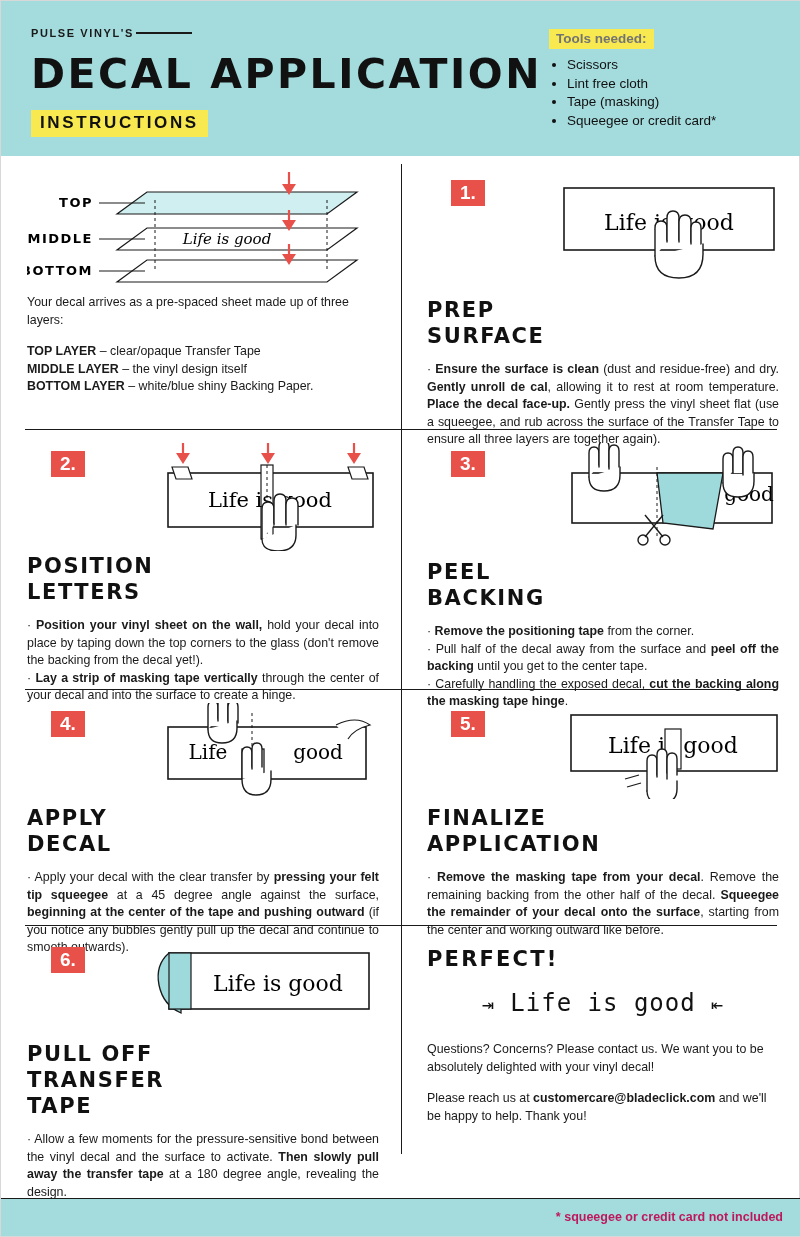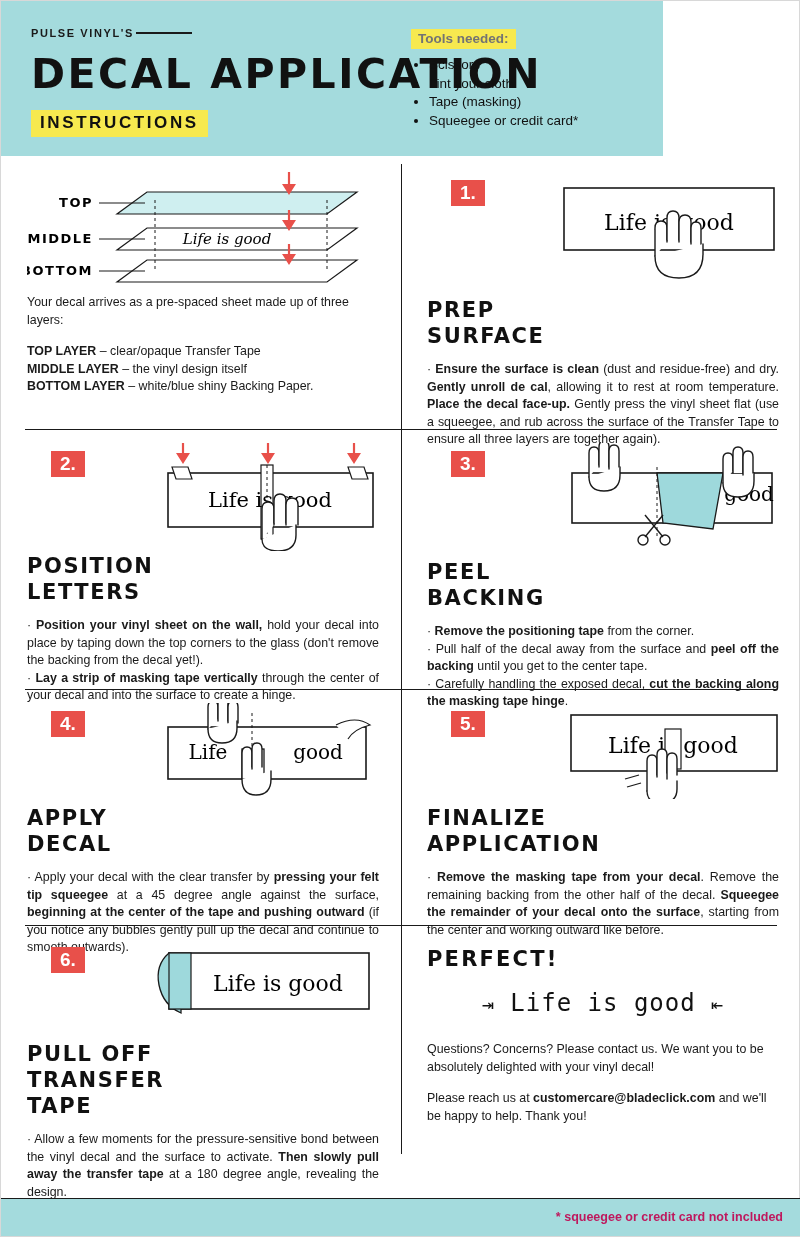--- a/index.html
+++ b/index.html
@@ -18,21 +18,21 @@
     width: 800px; height: 1237px;
     position: relative;
     background: #ffffff;
     border: 1px solid #d8d8d8;
   }
 
   
   .header {
     position: absolute;
     left: 0; top: 0;
-    width: 662px; height: 155px;
+    width: 800px; height: 155px;
     background: #a4dbdd;
     padding: 22px 26px 0 30px;
   }
   .brand {
     font-size: 11px;
     letter-spacing: 1.6px;
     font-weight: bold;
     color: #1a1a1a;
     display: inline-block;
   }
@@ -191,21 +191,21 @@
     </div>
     <div class="main-title">DECAL APPLICATION</div>
     <div class="subtitle-wrap">
       <span class="subtitle">INSTRUCTIONS</span>
     </div>
 
     <div class="tools">
       <span class="tools-title">Tools needed:</span>
       <ul>
         <li>Scissors</li>
-        <li>Lint your cloth</li>
+        <li>Lint free cloth</li>
         <li>Tape (masking)</li>
         <li>Squeegee or credit card*</li>
       </ul>
     </div>
   </div>
 
   <div class="grid">
 
     <div class="vline" style="left:400px; top:8px; bottom:62px;"></div>
     <div class="hline" style="top:273px;"></div>

